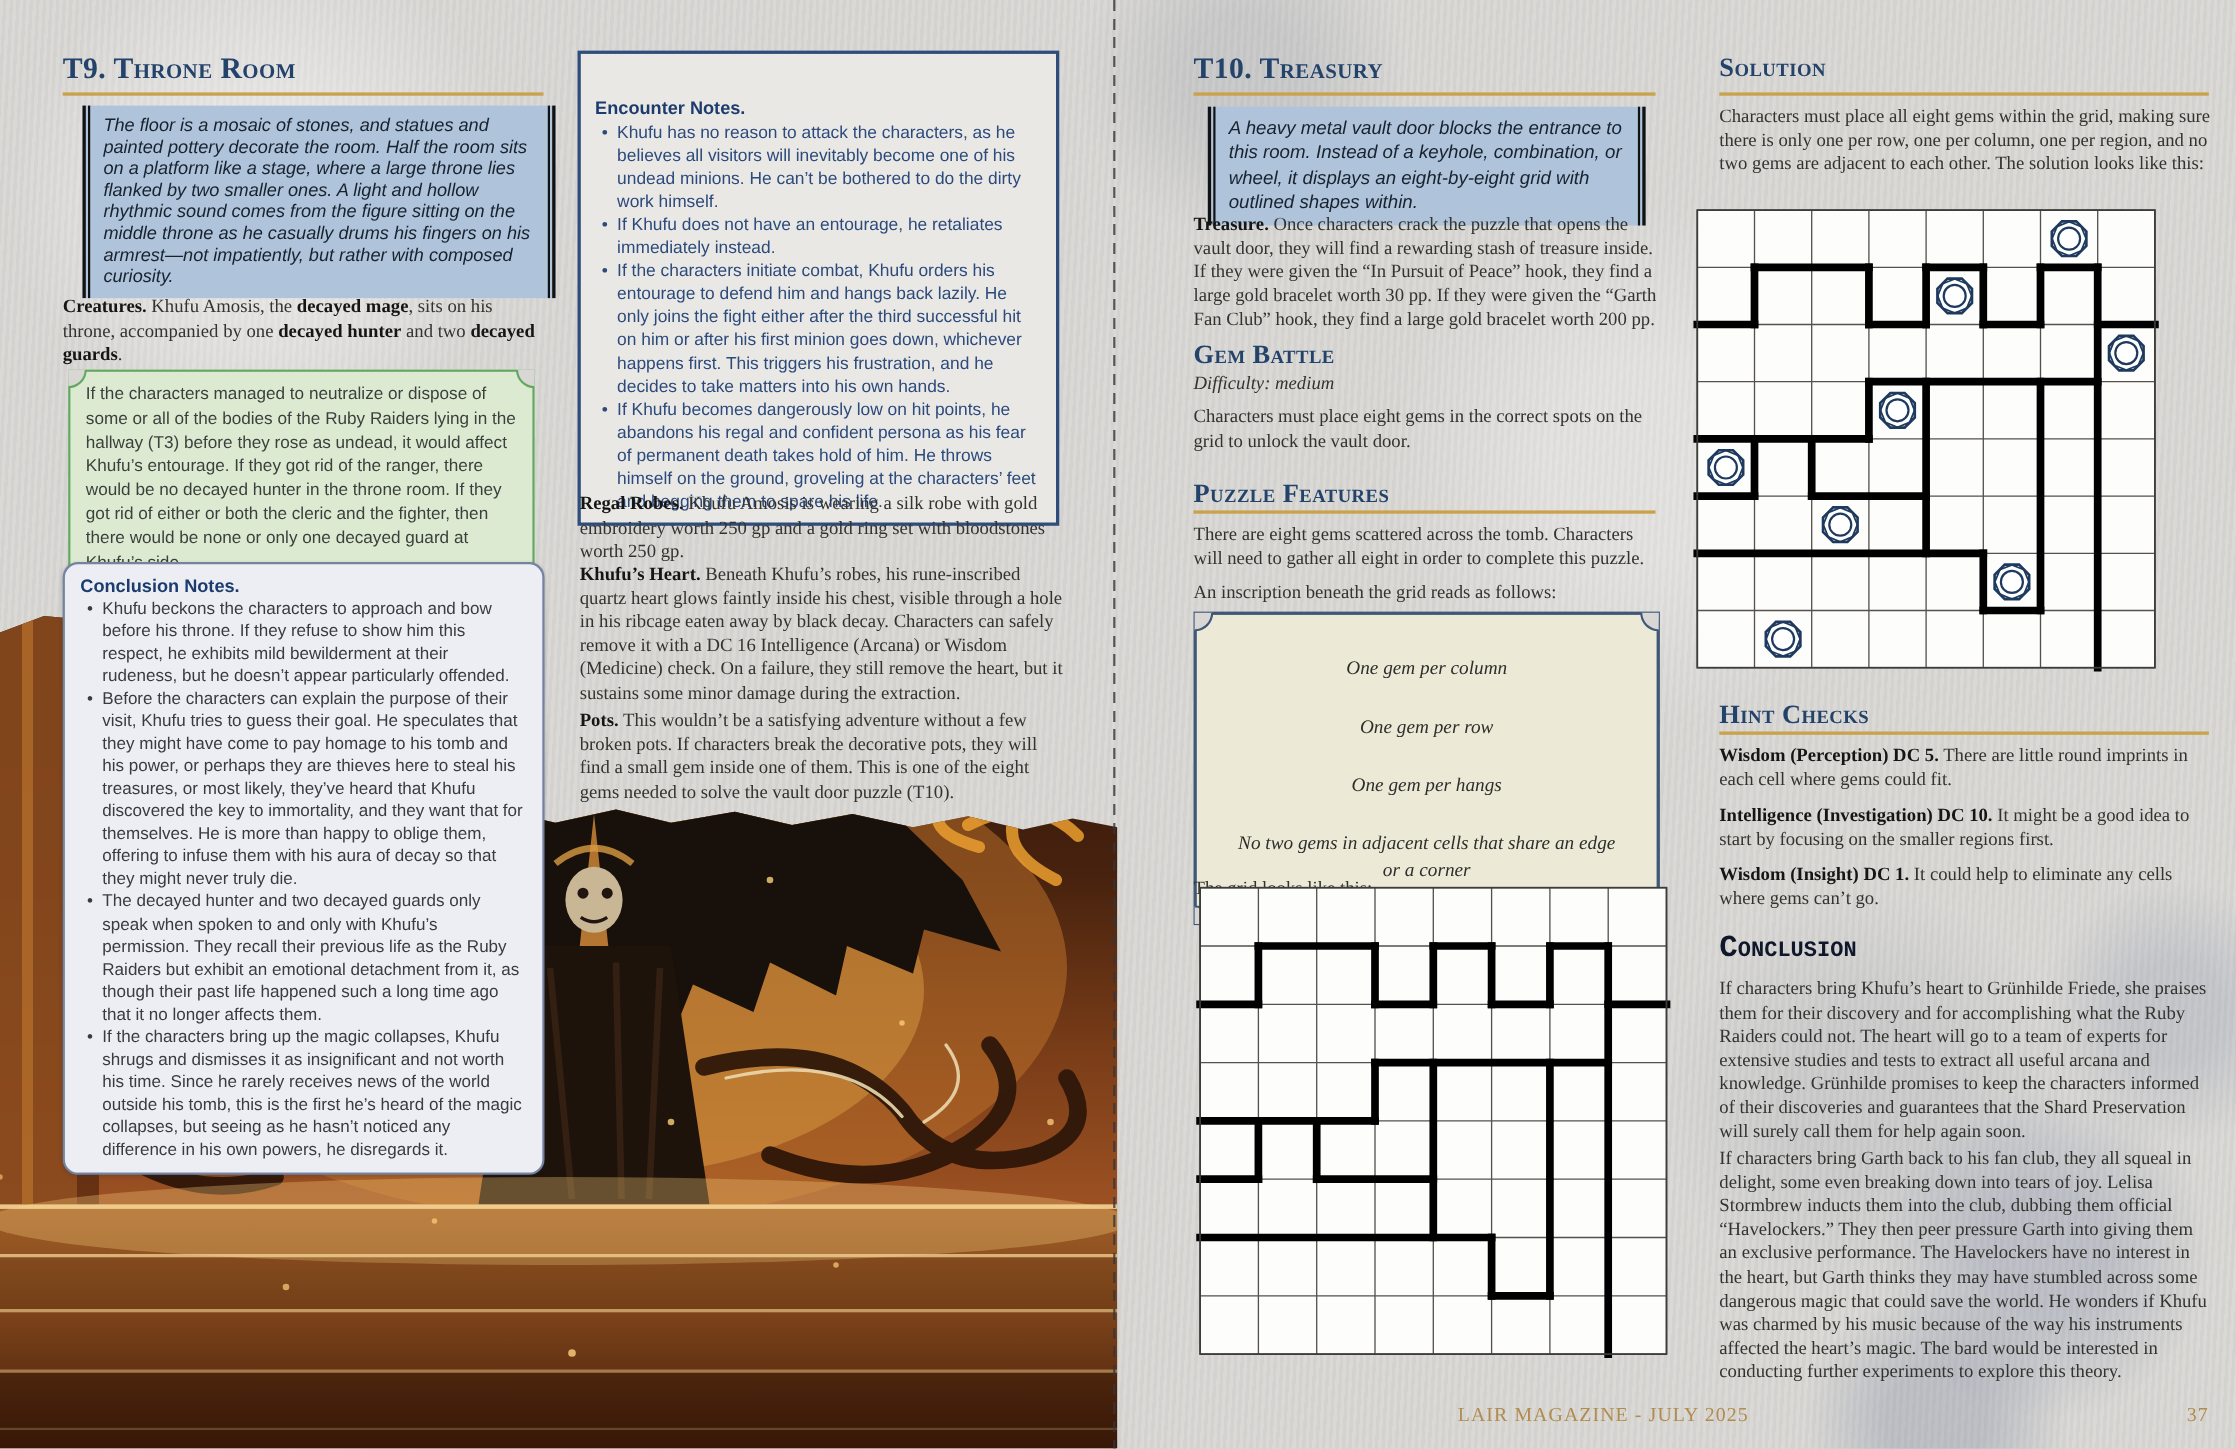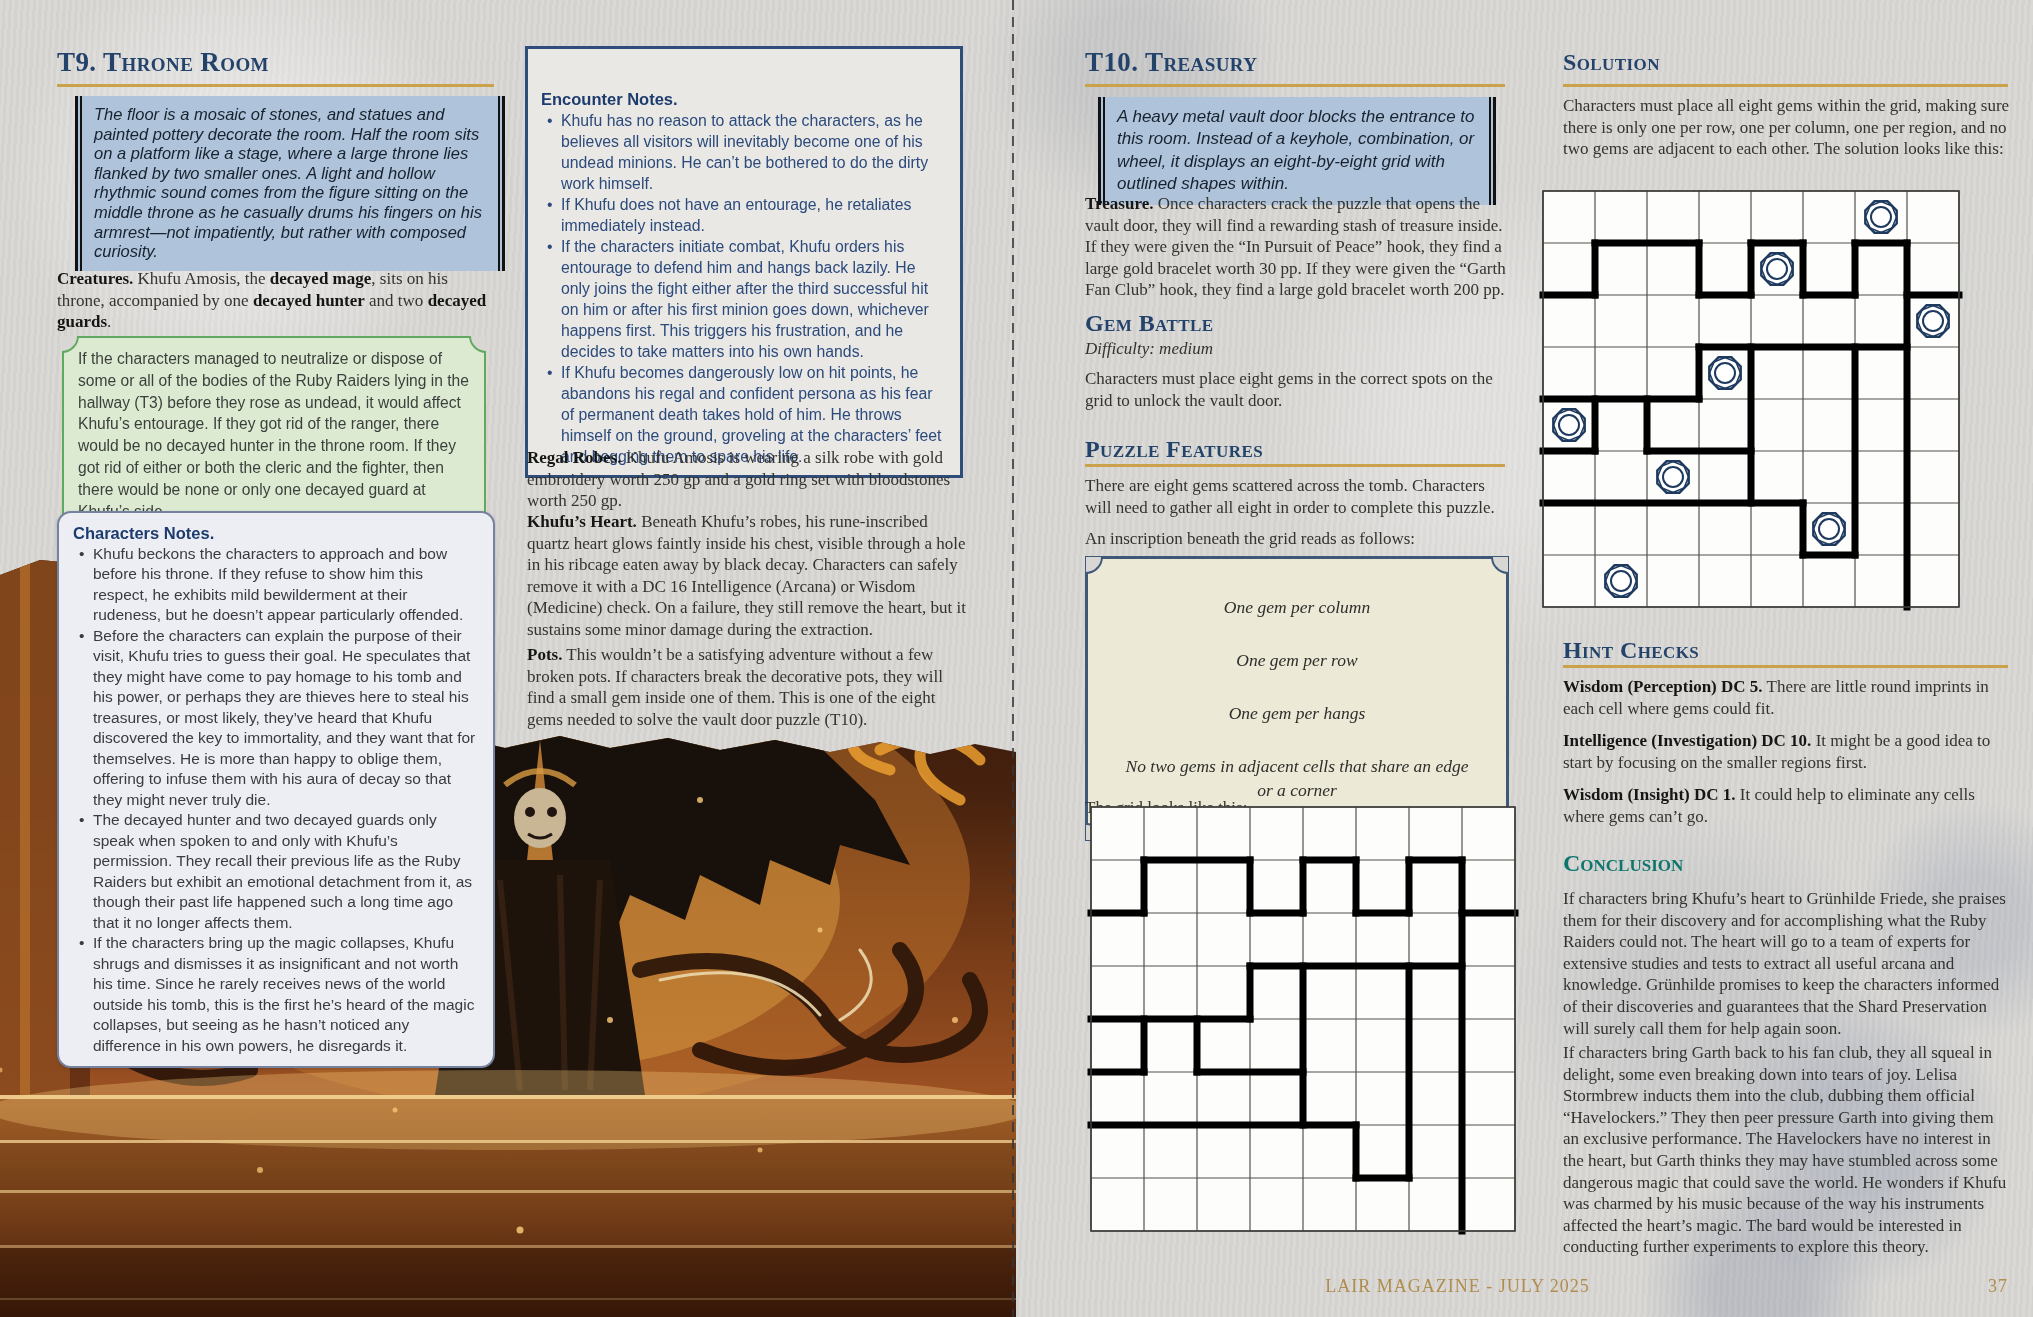--- a/index.html
+++ b/index.html
@@ -12,22 +12,22 @@
       radial-gradient(circle at 1700px 1000px, rgba(120,128,150,.14) 0 70px, transparent 190px),
       radial-gradient(circle at 1130px 70px, rgba(120,126,142,.16) 0 55px, transparent 150px),
       radial-gradient(circle at 240px 180px, rgba(255,255,255,.35) 0 90px, transparent 230px),
       radial-gradient(circle at 1500px 420px, rgba(255,255,255,.25) 0 90px, transparent 240px),
       repeating-linear-gradient(93deg, rgba(255,255,255,.05) 0 3px, rgba(60,60,70,.03) 3px 6px);
     font-family:"Liberation Serif",serif;color:#30302e;}
   .abs{position:absolute;}
   .h2{font-family:"Liberation Serif",serif;font-variant:small-caps;font-weight:bold;
       color:#24436b;font-size:27px;letter-spacing:.4px;line-height:30px;}
   .h2.small{font-size:24px;}
-  .h1big{font-family:Liberation Serif, serif;font-variant:small-caps;font-weight:bold;
-      color:#0f766e;font-size:24px;line-height:36px;}
+  .h1big{font-family:Liberation Mono, monospace;font-variant:small-caps;font-weight:bold;
+      color:#0f172a;font-size:28px;line-height:36px;}
   .rule{height:3px;background:#c9a24b;}
   .body{font-size:17px;line-height:21.6px;color:#33332f;}
   .body b{color:#151513;}
   .ital{font-style:italic;}
   .readaloud{background:#afc3da;border-left:3px solid #121212;border-right:3px solid #121212;}
   .ra-inner{border-left:2px solid #121212;border-right:2px solid #121212;margin:0 2px;
       padding:9px 12px;font-family:"Liberation Sans",sans-serif;font-style:italic;
       font-size:16.5px;line-height:19.6px;color:#17222f;}
   .ra-inner.loose{line-height:22.4px;font-size:17px;}
   .notchbox{position:absolute;}
@@ -169,21 +169,21 @@
 
 <div class="abs greenbox notchbox" style="left:62px;top:336px;width:392px;">
   <span class="notch n-tl"></span>
   <span class="notch n-tr"></span>
   <span class="notch n-bl"></span>
   <span class="notch n-br"></span>
   <div>If the characters managed to neutralize or dispose of some or all of the bodies of the Ruby Raiders lying in the hallway (T3) before they rose as undead, it would affect Khufu’s entourage. If they got rid of the ranger, there would be no decayed hunter in the throne room. If they got rid of either or both the cleric and the fighter, then there would be none or only one decayed guard at Khufu’s side.</div>
 </div>
 
 <div class="abs rpbox z2" style="left:57px;top:511px;width:406px;">
-  <div class="boxtitle">Characters Notes.</div>
+  <div class="boxtitle">Conclusion Notes.</div>
   <div>
       <div class="bullet">Khufu beckons the characters to approach and bow before his throne. If they refuse to show him this respect, he exhibits mild bewilderment at their rudeness, but he doesn’t appear particularly offended.</div>
       <div class="bullet">Before the characters can explain the purpose of their visit, Khufu tries to guess their goal. He speculates that they might have come to pay homage to his tomb and his power, or perhaps they are thieves here to steal his treasures, or most likely, they’ve heard that Khufu discovered the key to immortality, and they want that for themselves. He is more than happy to oblige them, offering to infuse them with his aura of decay so that they might never truly die.</div>
       <div class="bullet">The decayed hunter and two decayed guards only speak when spoken to and only with Khufu’s permission. They recall their previous life as the Ruby Raiders but exhibit an emotional detachment from it, as though their past life happened such a long time ago that it no longer affects them.</div>
       <div class="bullet">If the characters bring up the magic collapses, Khufu shrugs and dismisses it as insignificant and not worth his time. Since he rarely receives news of the world outside his tomb, this is the first he’s heard of the magic collapses, but seeing as he hasn’t noticed any difference in his own powers, he disregards it.</div>
     </div>
 </div>
 
 <div class="abs encbox" style="left:525px;top:46px;width:406px;">
   <div class="boxtitle">Encounter Notes.</div>

